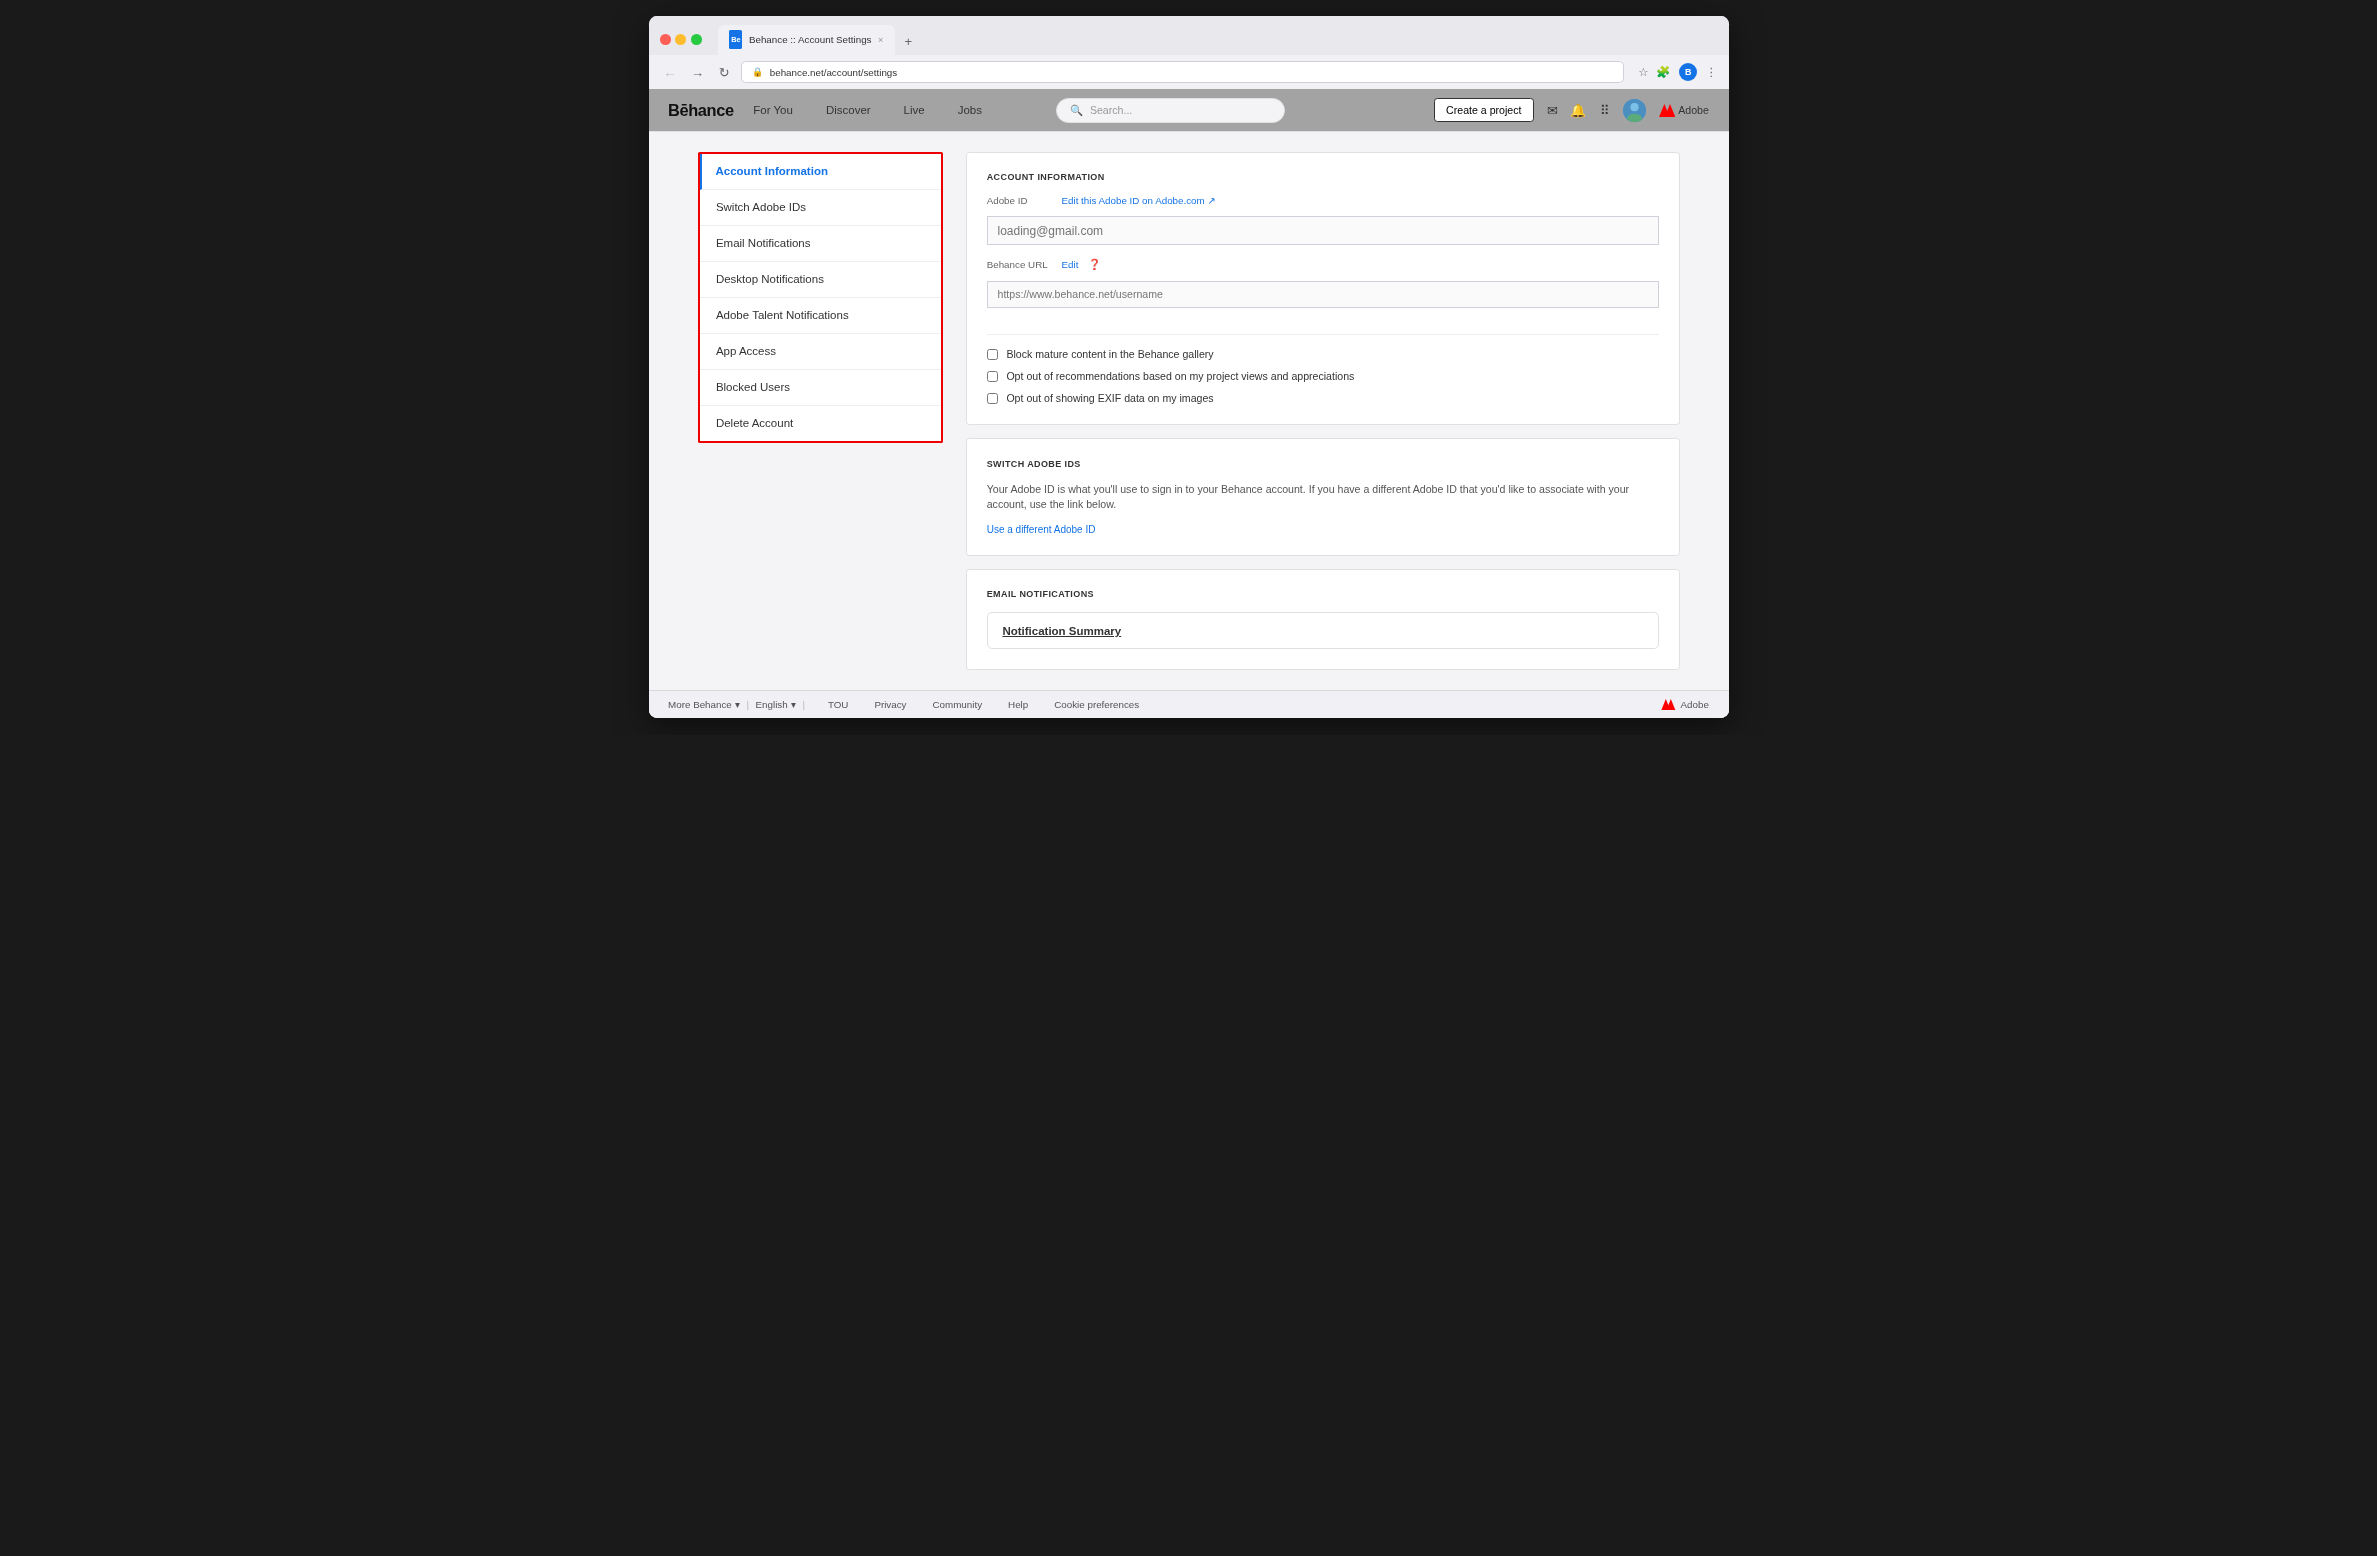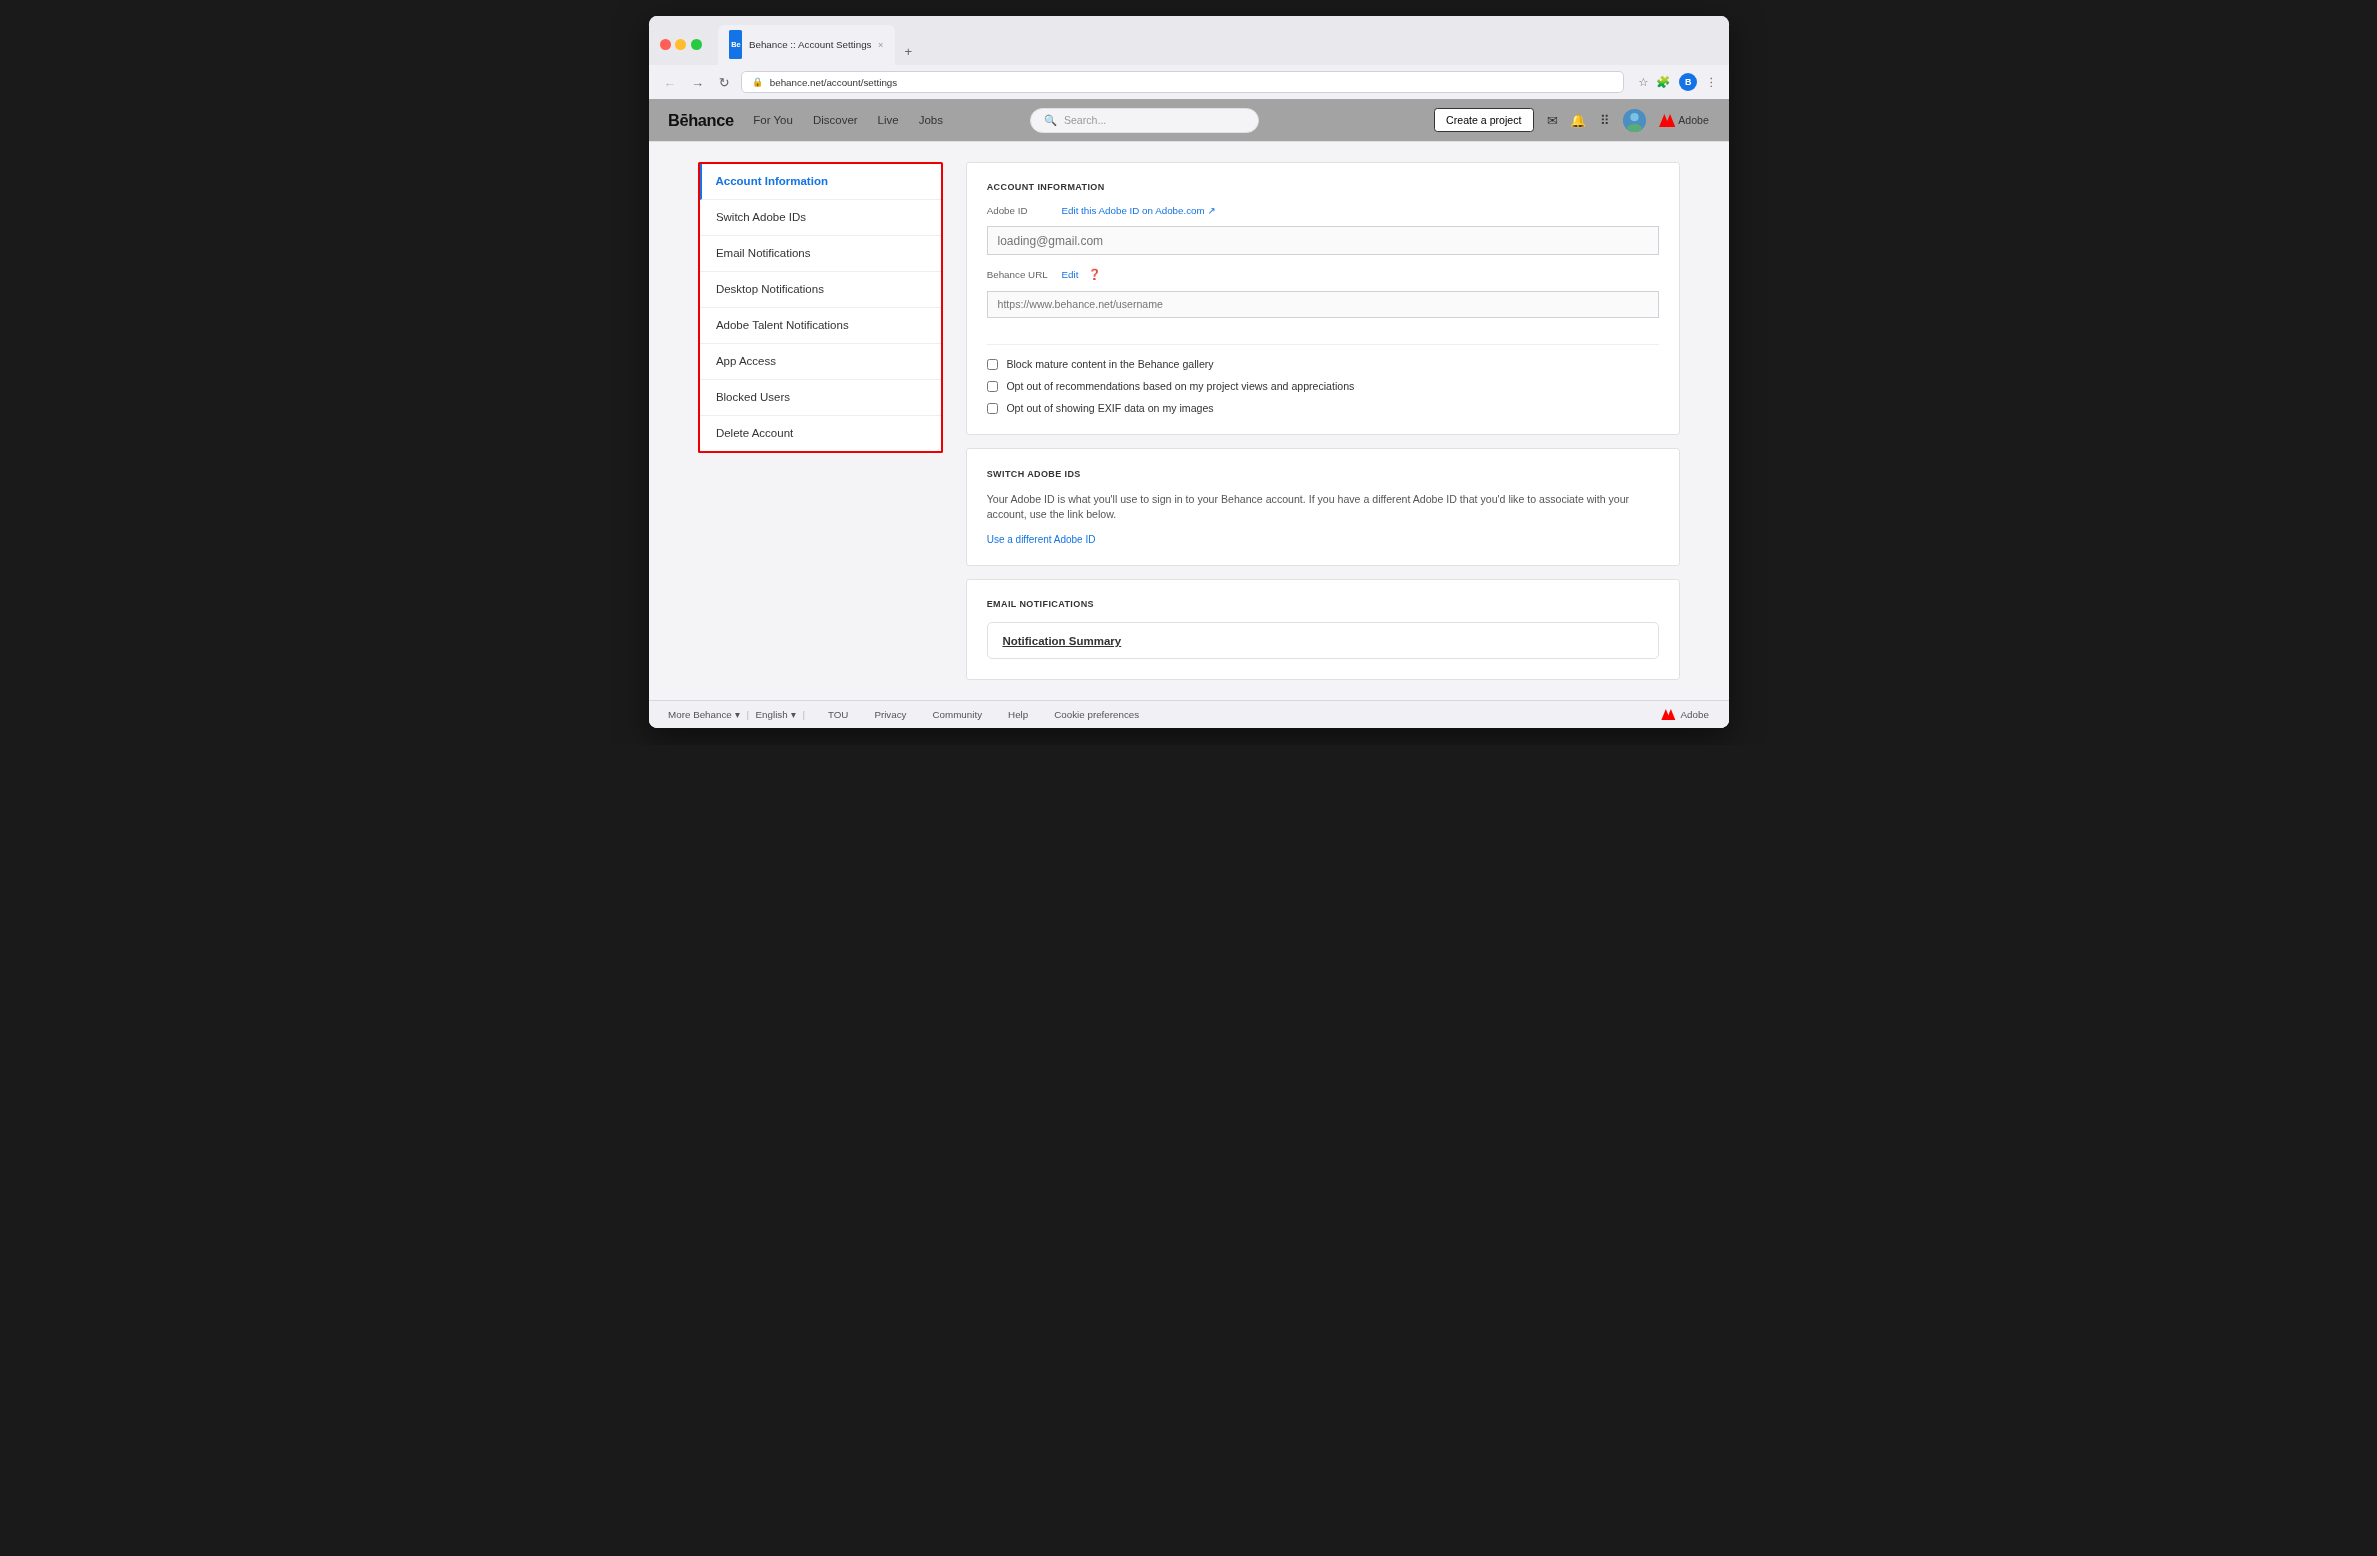--- a/index.html
+++ b/index.html
@@ -35,21 +35,21 @@
 
     .tab-bar {
       display: flex; align-items: flex-end; margin-left: 8.2px; gap: 1.6px;
     }
     .tab {
       background: #f0f0f5; border-radius: 6.5px 6.5px 0 0; padding: 5.7px 11.5px;
       display: flex; align-items: center; gap: 6.5px; font-size: 9.8px; color: #333;
       min-width: 147px;
     }
     .tab-icon {
-      width: 13px; height: 29px; background: #1473E6; border-radius: 1.6px;
+      width: 13px; height: 19px; background: #1473E6; border-radius: 1.6px;
       display: flex; align-items: center; justify-content: center; color: white; font-size: 7.4px; font-weight: bold;
     }
     .tab-close { margin-left: auto; color: #999; font-size: 9px; cursor: pointer; }
     .tab-add { background: transparent; padding: 5.7px 8.2px; font-size: 13px; color: #666; cursor: pointer; }
 
     .address-bar-row {
       background: #f0f0f5; padding: 6.5px 11.5px;
       display: flex; align-items: center; gap: 8.2px;
     }
     .nav-btn {
@@ -76,21 +76,21 @@
 
     
     .top-nav {
       background: #a3a3a3; display: flex; align-items: center; padding: 0 19.6px;
       border-bottom: 0.8px solid #e0e0e0; height: 43px;
     }
     .behance-logo {
       font-size: 16.4px; font-weight: 700; letter-spacing: -0.4px; color: #111; margin-right: 19.6px;
       font-style: normal;
     }
-    .nav-links { display: flex; gap: 20px; align-items: center; }
+    .nav-links { display: flex; gap: 33px; align-items: center; }
     .nav-link { color: #333; text-decoration: none; font-size: 11.5px; cursor: pointer; }
     .search-bar {
       margin: 0 auto; background: #f4f4f7; border: 0.8px solid #e0e0e0; border-radius: 16.4px;
       padding: 4.9px 13px; display: flex; align-items: center; gap: 6.5px; width: 229px;
       font-size: 10.6px; color: #999;
     }
     .nav-right { display: flex; align-items: center; gap: 13px; margin-left: auto; }
     .create-btn {
       background: white; border: 0.8px solid #333; border-radius: 3.3px;
       padding: 4.9px 11.5px; font-size: 10.6px; cursor: pointer; font-weight: 500;

